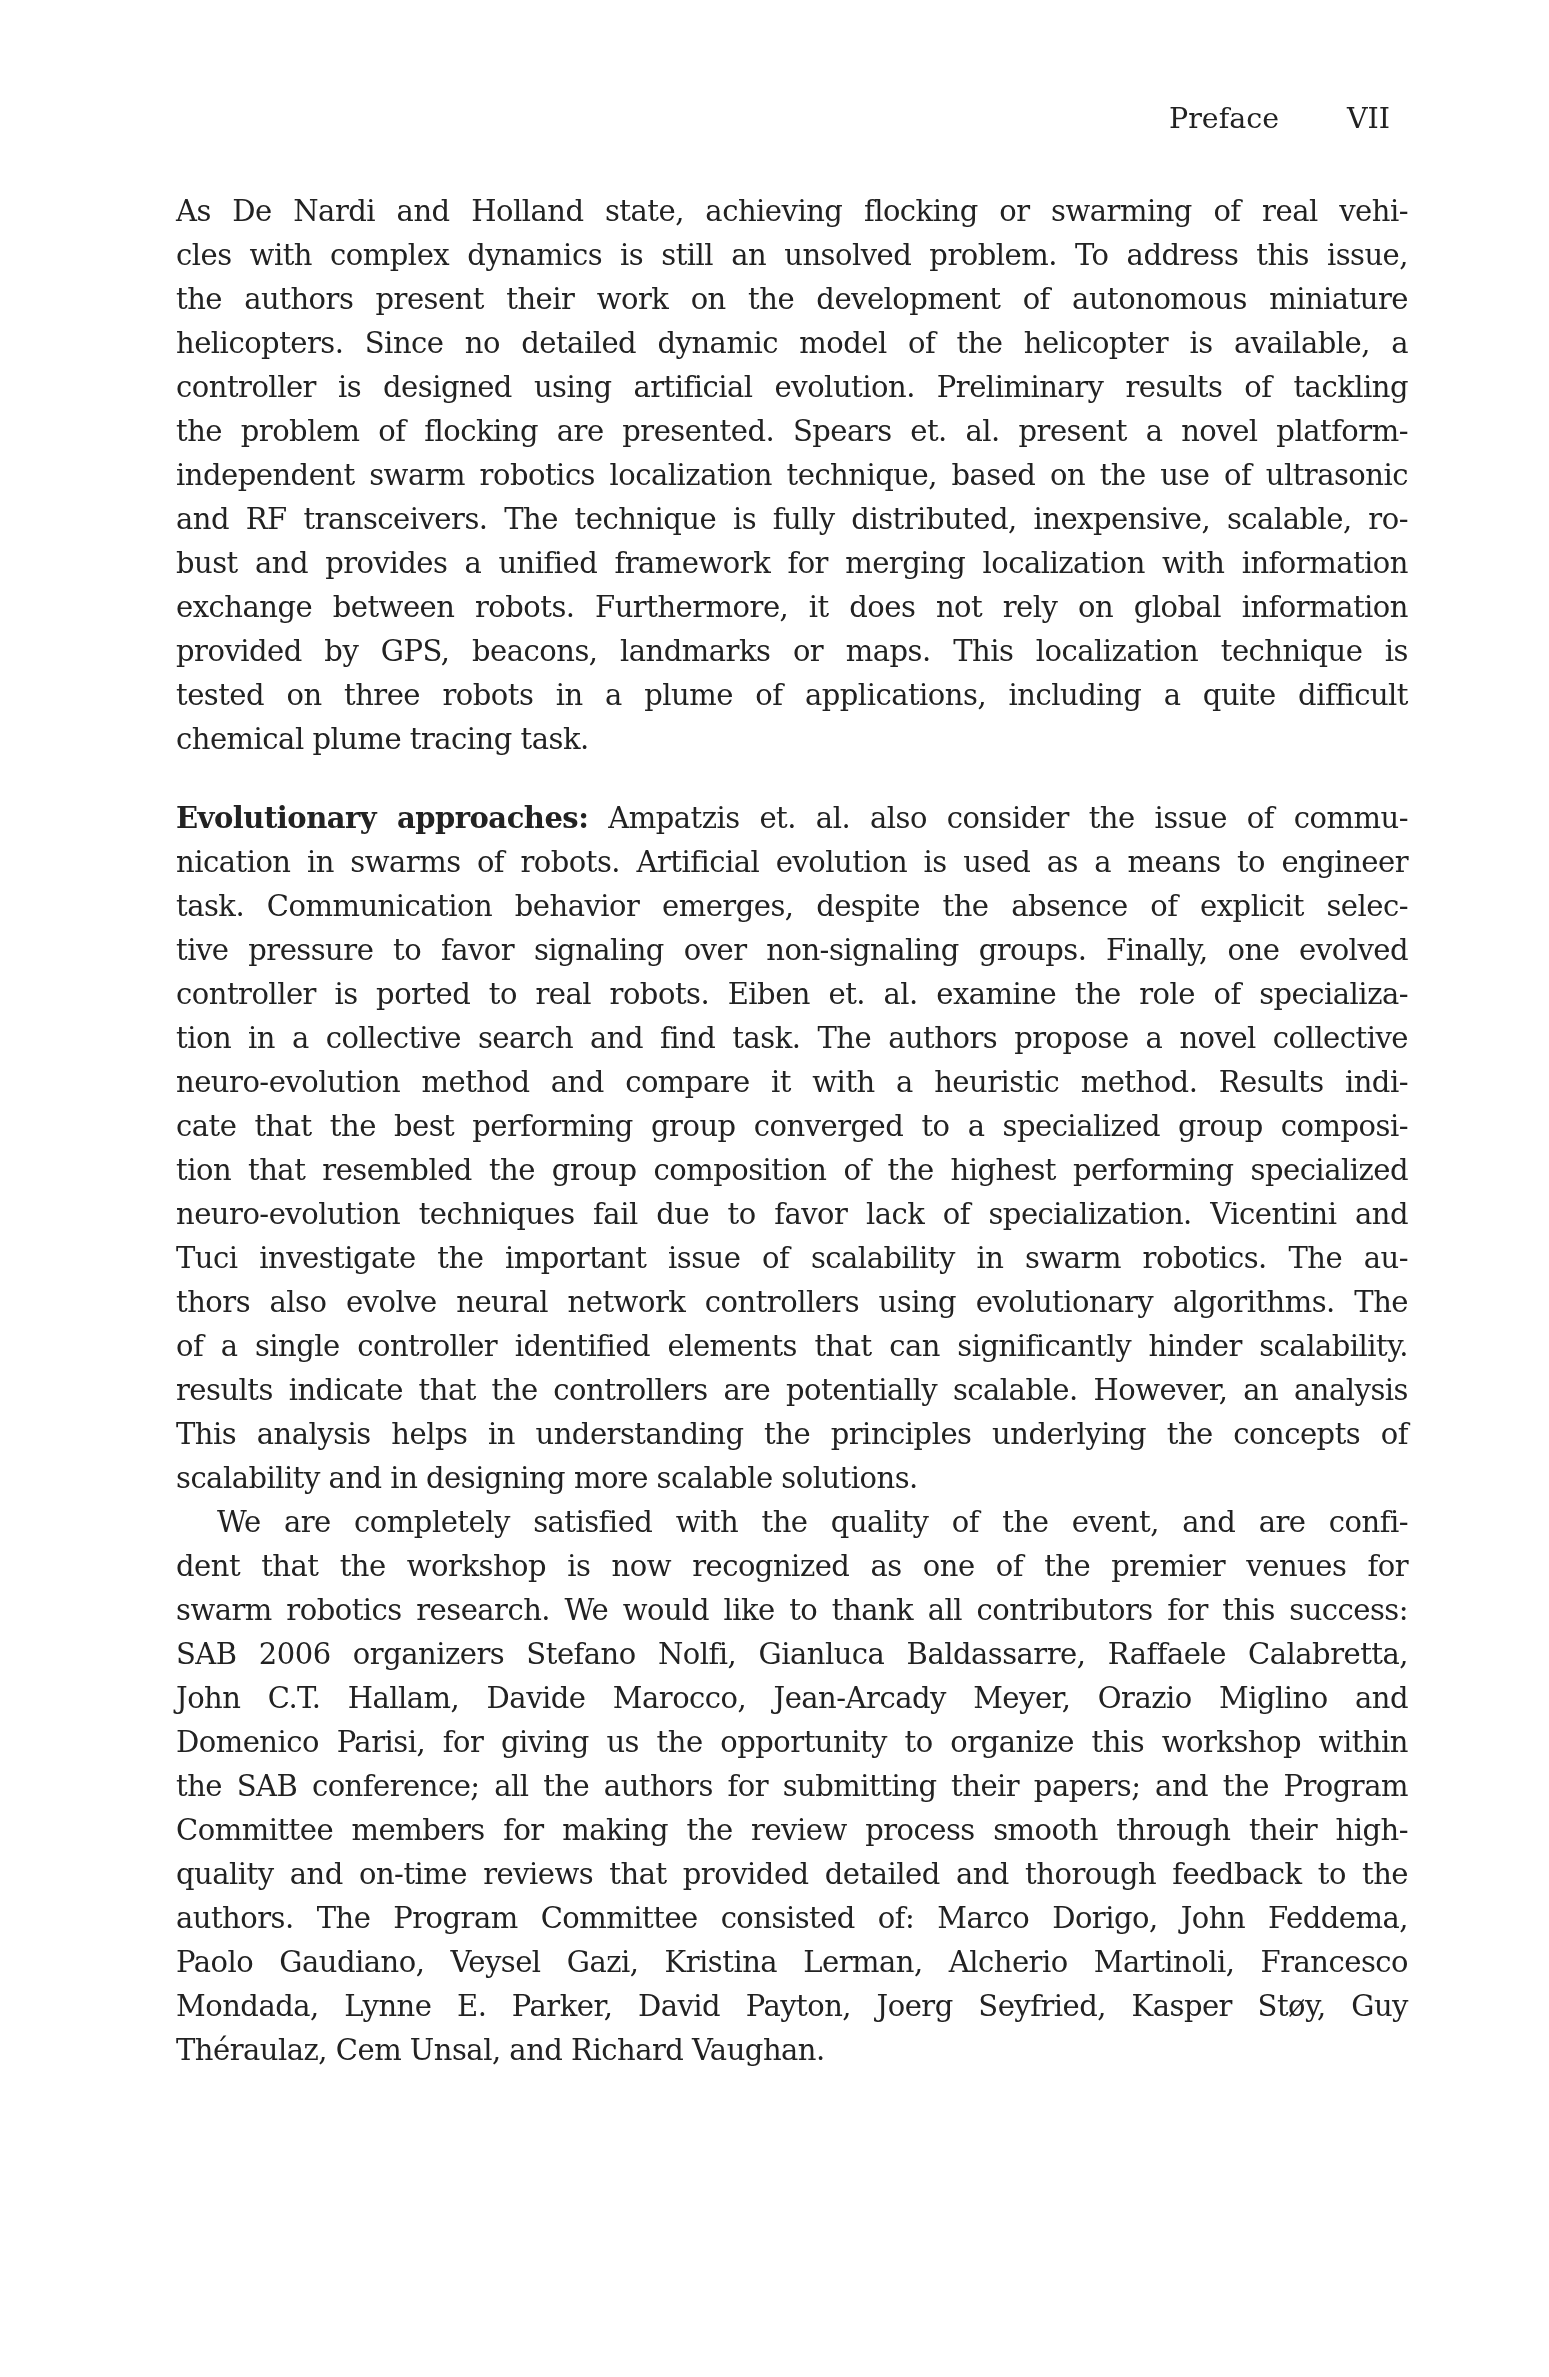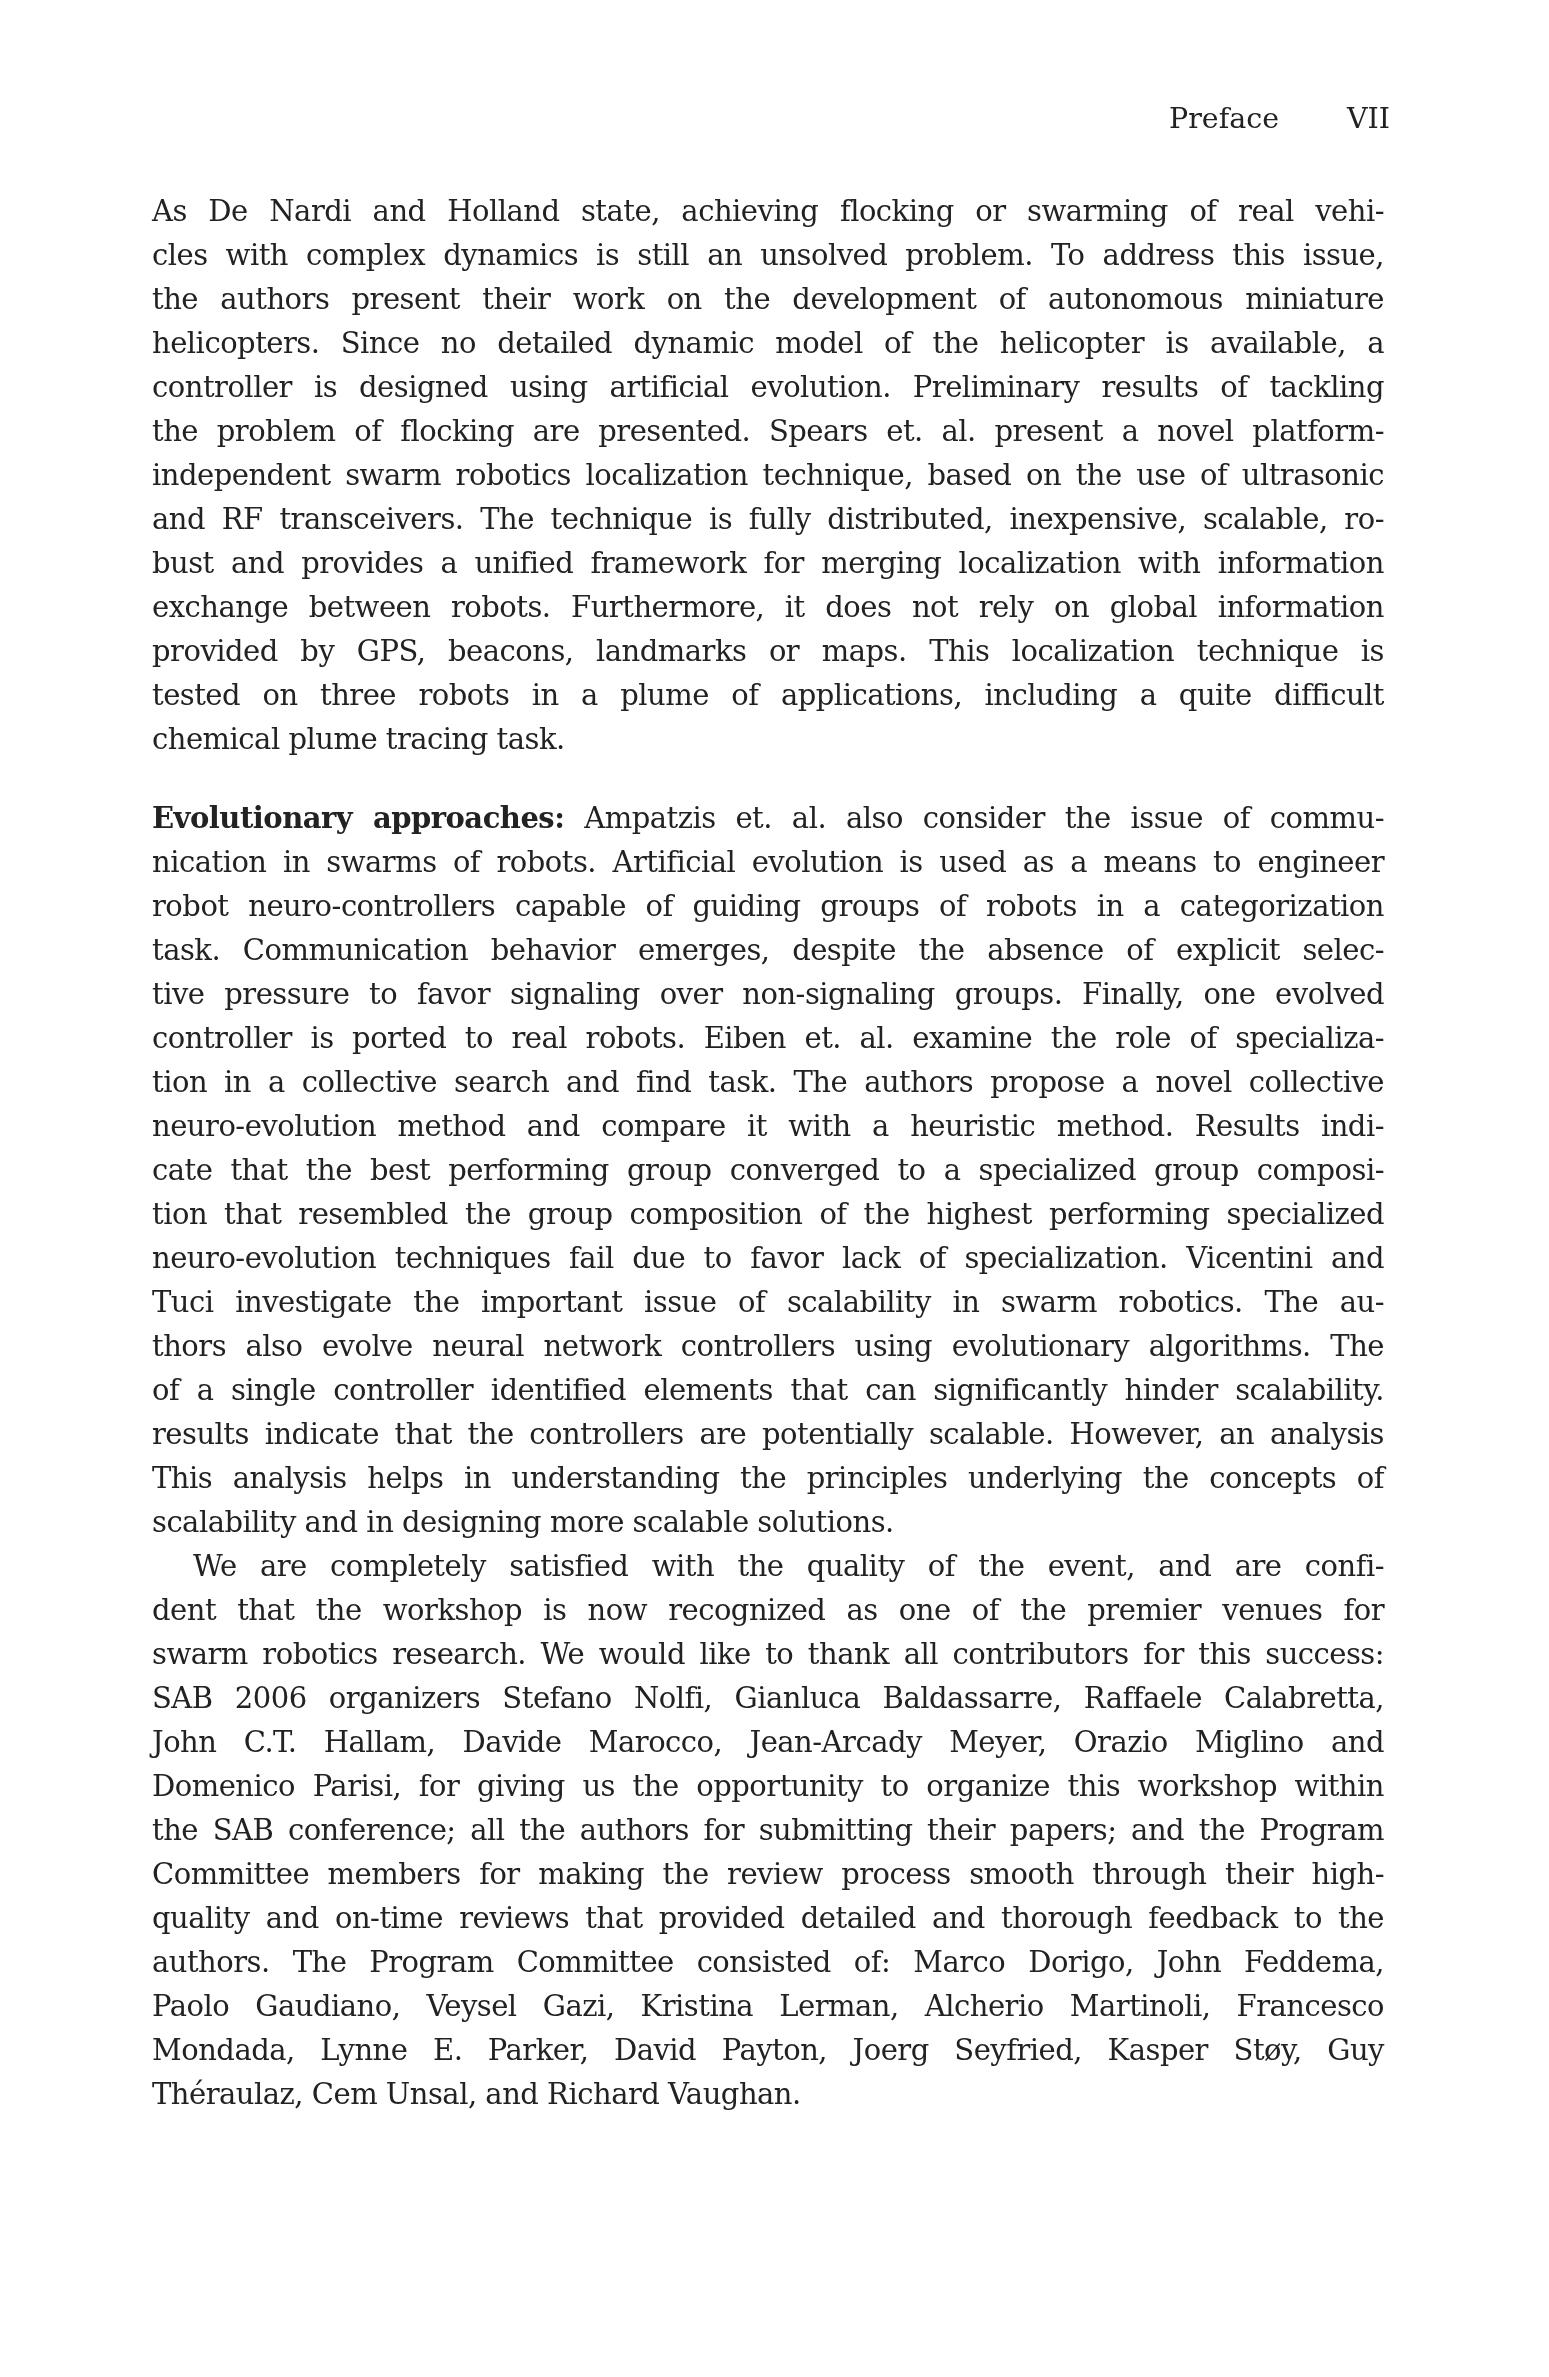--- a/index.html
+++ b/index.html
@@ -1,21 +1,21 @@
 <!DOCTYPE html>
 <html style="font-size:14px"><head>
   <meta charset="utf-8">
   <style>
     html, body { margin: 0; padding: 0; background: #ffffff; }
     body { width: 1549px; height: 2377px; position: relative; overflow: hidden; }
     .page { position: absolute; left: 0; top: 0; width: 1549px; height: 2377px; background: #fff; color: #222; font-family: "DejaVu Serif", "Liberation Serif", serif; }
     .running-head { position: absolute; top: 102px; left: 1124px; width: 346px; height: 35px; font-size: 28.5px; color: #222; }
     .running-head .title { position: absolute; left: 45px; top: 0; }
     .running-head .pagenum { position: absolute; left: 223px; top: 0; }
-    .body { position: absolute; left: 152px; top: 190px; width: 1232px; }
+    .body { position: absolute; left: 176px; top: 190px; width: 1232px; }
     .line { height: 44px; line-height: 43px; font-size: 29px; text-align: justify; text-align-last: justify; white-space: nowrap; overflow: visible; letter-spacing: -0.5px; }
     .line.last { text-align-last: left; }
     .line.indent { padding-left: 41px; }
     .gap { height: 35px; }
     .bold { font-weight: bold; }
     .line > span { display: inline; }
   </style>
 </head>
 <body>
 
@@ -41,21 +41,20 @@
       <div class="line">provided by GPS, beacons, landmarks or maps. This localization technique is</div>
       <div class="line">tested on three robots in a plume of applications, including a quite difficult</div>
       <div class="line last">chemical plume tracing task.</div>
     </div>
 
     <div class="gap"></div>
 
     <div>
       <div class="line"><span class="bold">Evolutionary approaches:</span><span> Ampatzis et. al. also consider the issue of commu-</span></div>
       <div class="line">nication in swarms of robots. Artificial evolution is used as a means to engineer</div>
-      <div class="line">robot neuro-controllers capable of guiding groups of robots in a categorization</div>
       <div class="line">task. Communication behavior emerges, despite the absence of explicit selec-</div>
       <div class="line">tive pressure to favor signaling over non-signaling groups. Finally, one evolved</div>
       <div class="line">controller is ported to real robots. Eiben et. al. examine the role of specializa-</div>
       <div class="line">tion in a collective search and find task. The authors propose a novel collective</div>
       <div class="line">neuro-evolution method and compare it with a heuristic method. Results indi-</div>
       <div class="line">cate that the best performing group converged to a specialized group composi-</div>
       <div class="line">tion that resembled the group composition of the highest performing specialized</div>
       <div class="line">neuro-evolution techniques fail due to favor lack of specialization. Vicentini and</div>
       <div class="line">Tuci investigate the important issue of scalability in swarm robotics. The au-</div>
       <div class="line">thors also evolve neural network controllers using evolutionary algorithms. The</div>

